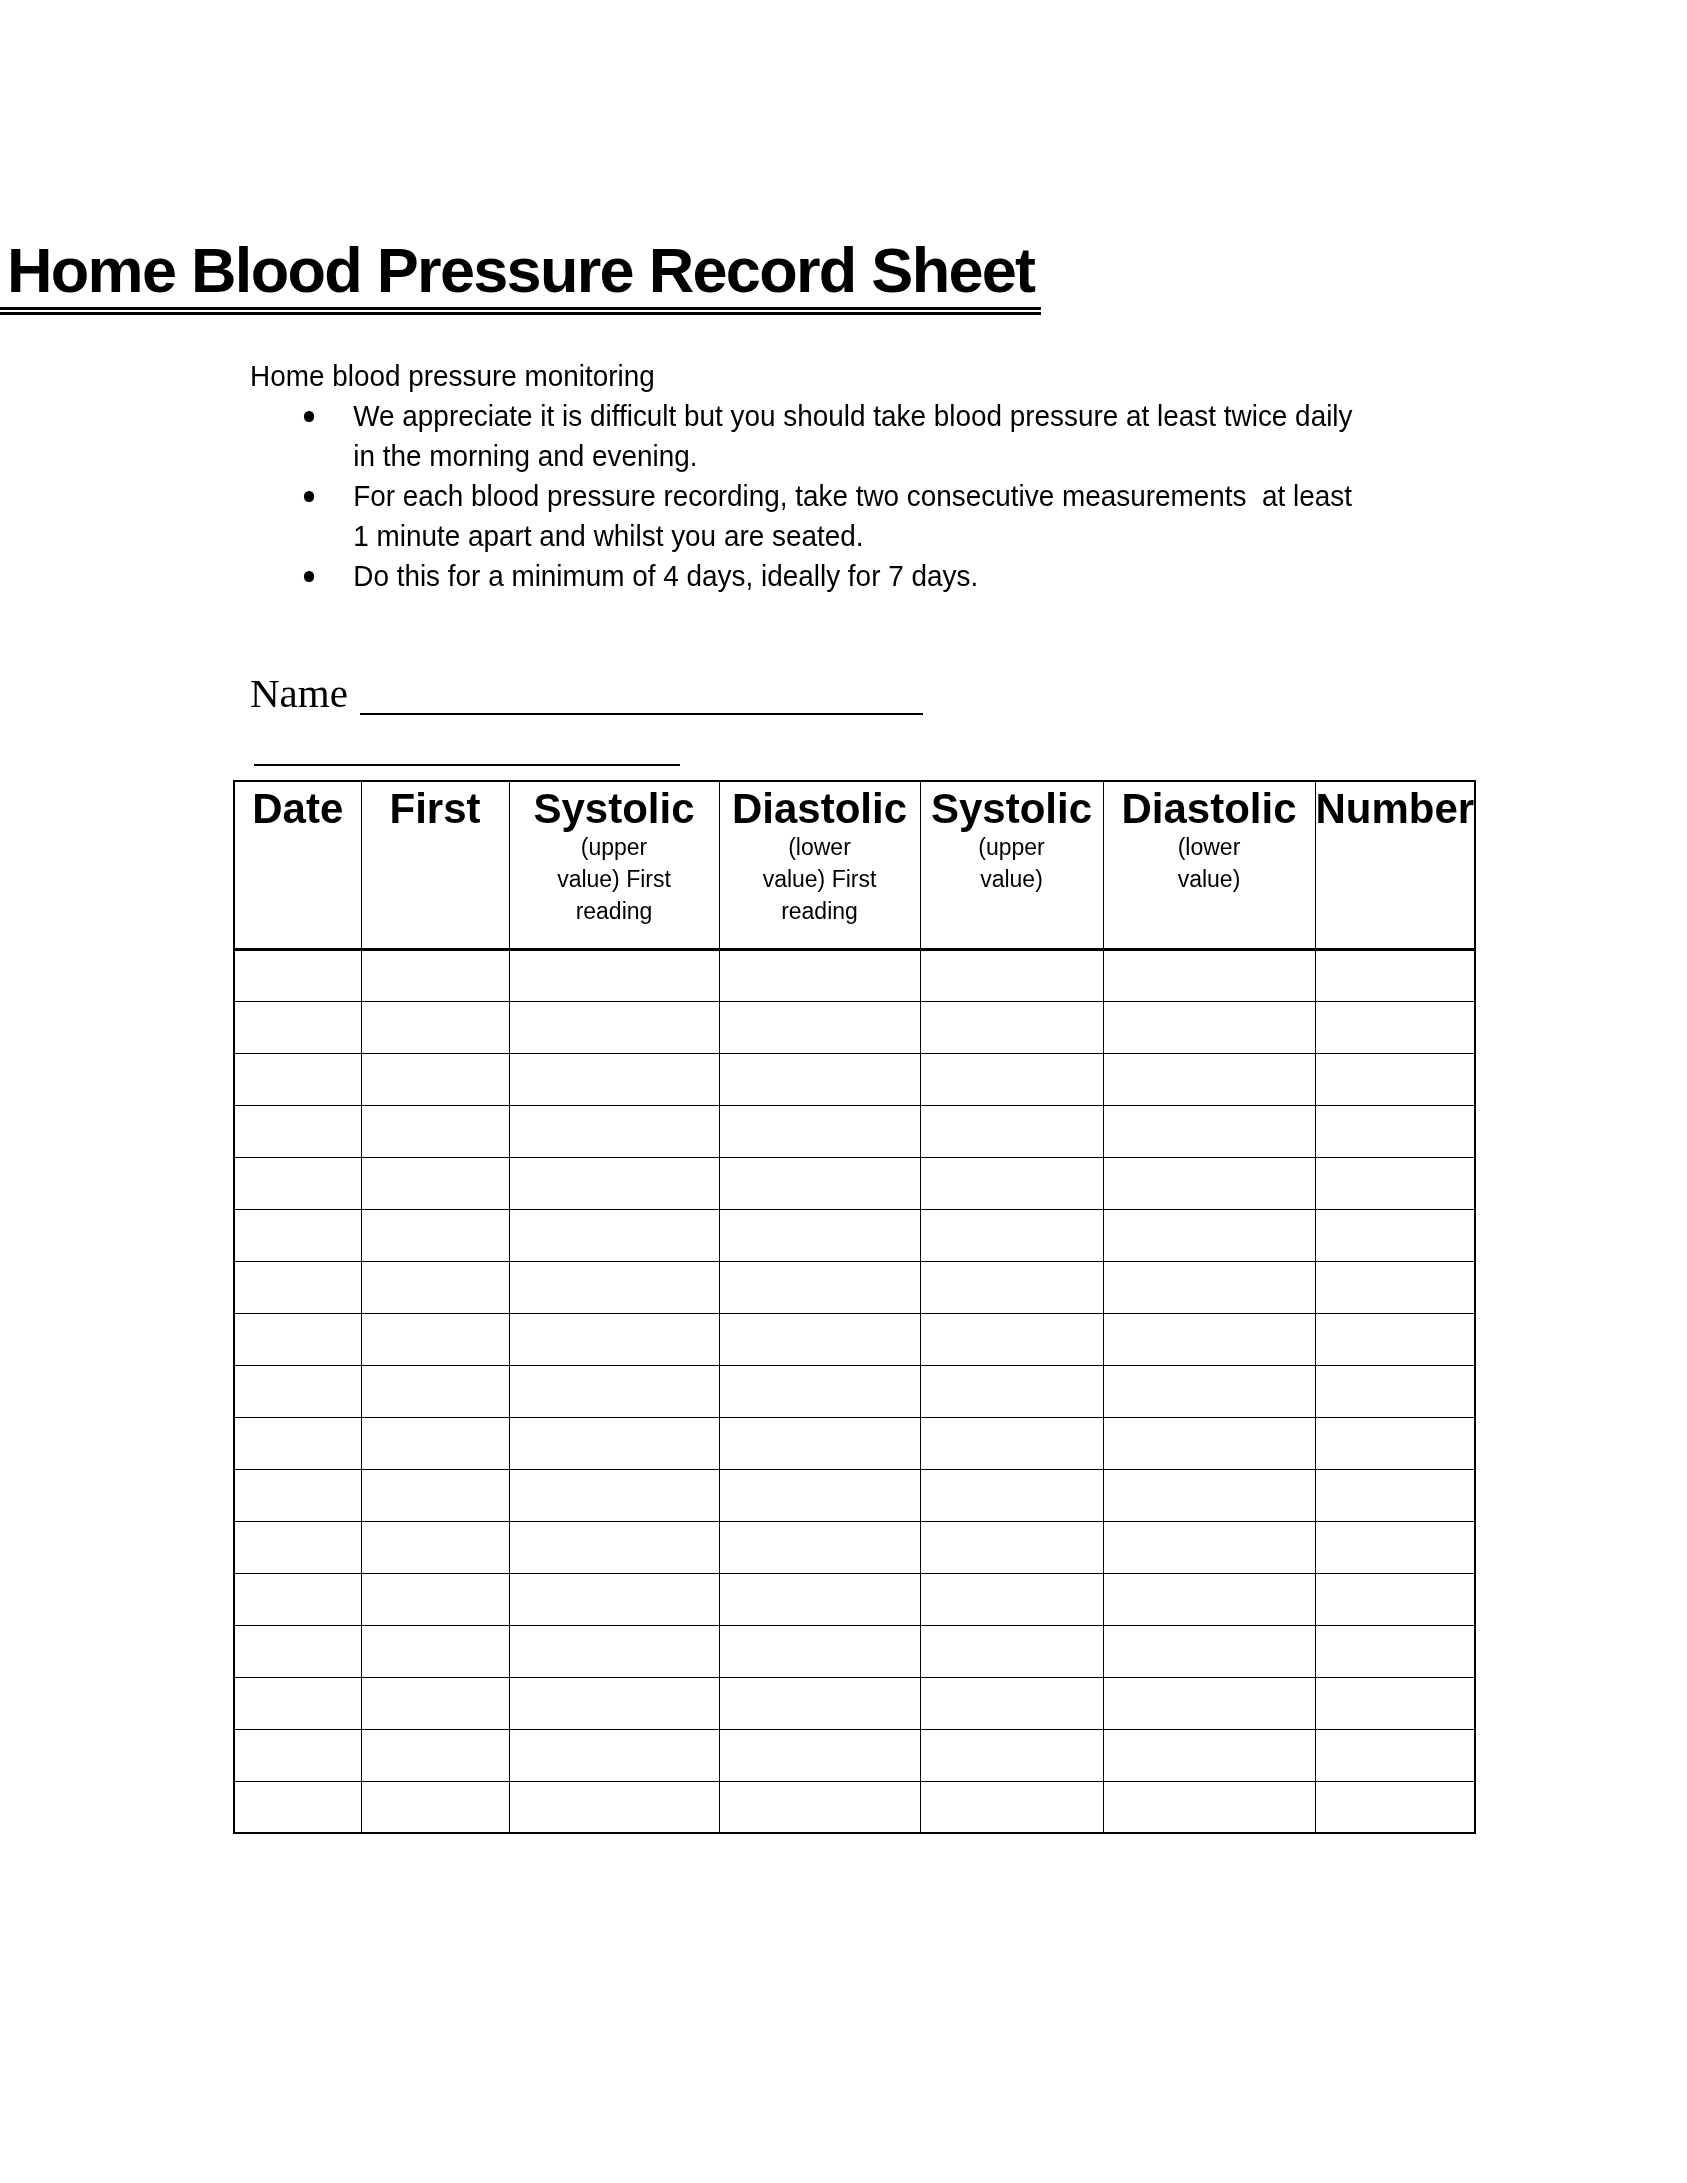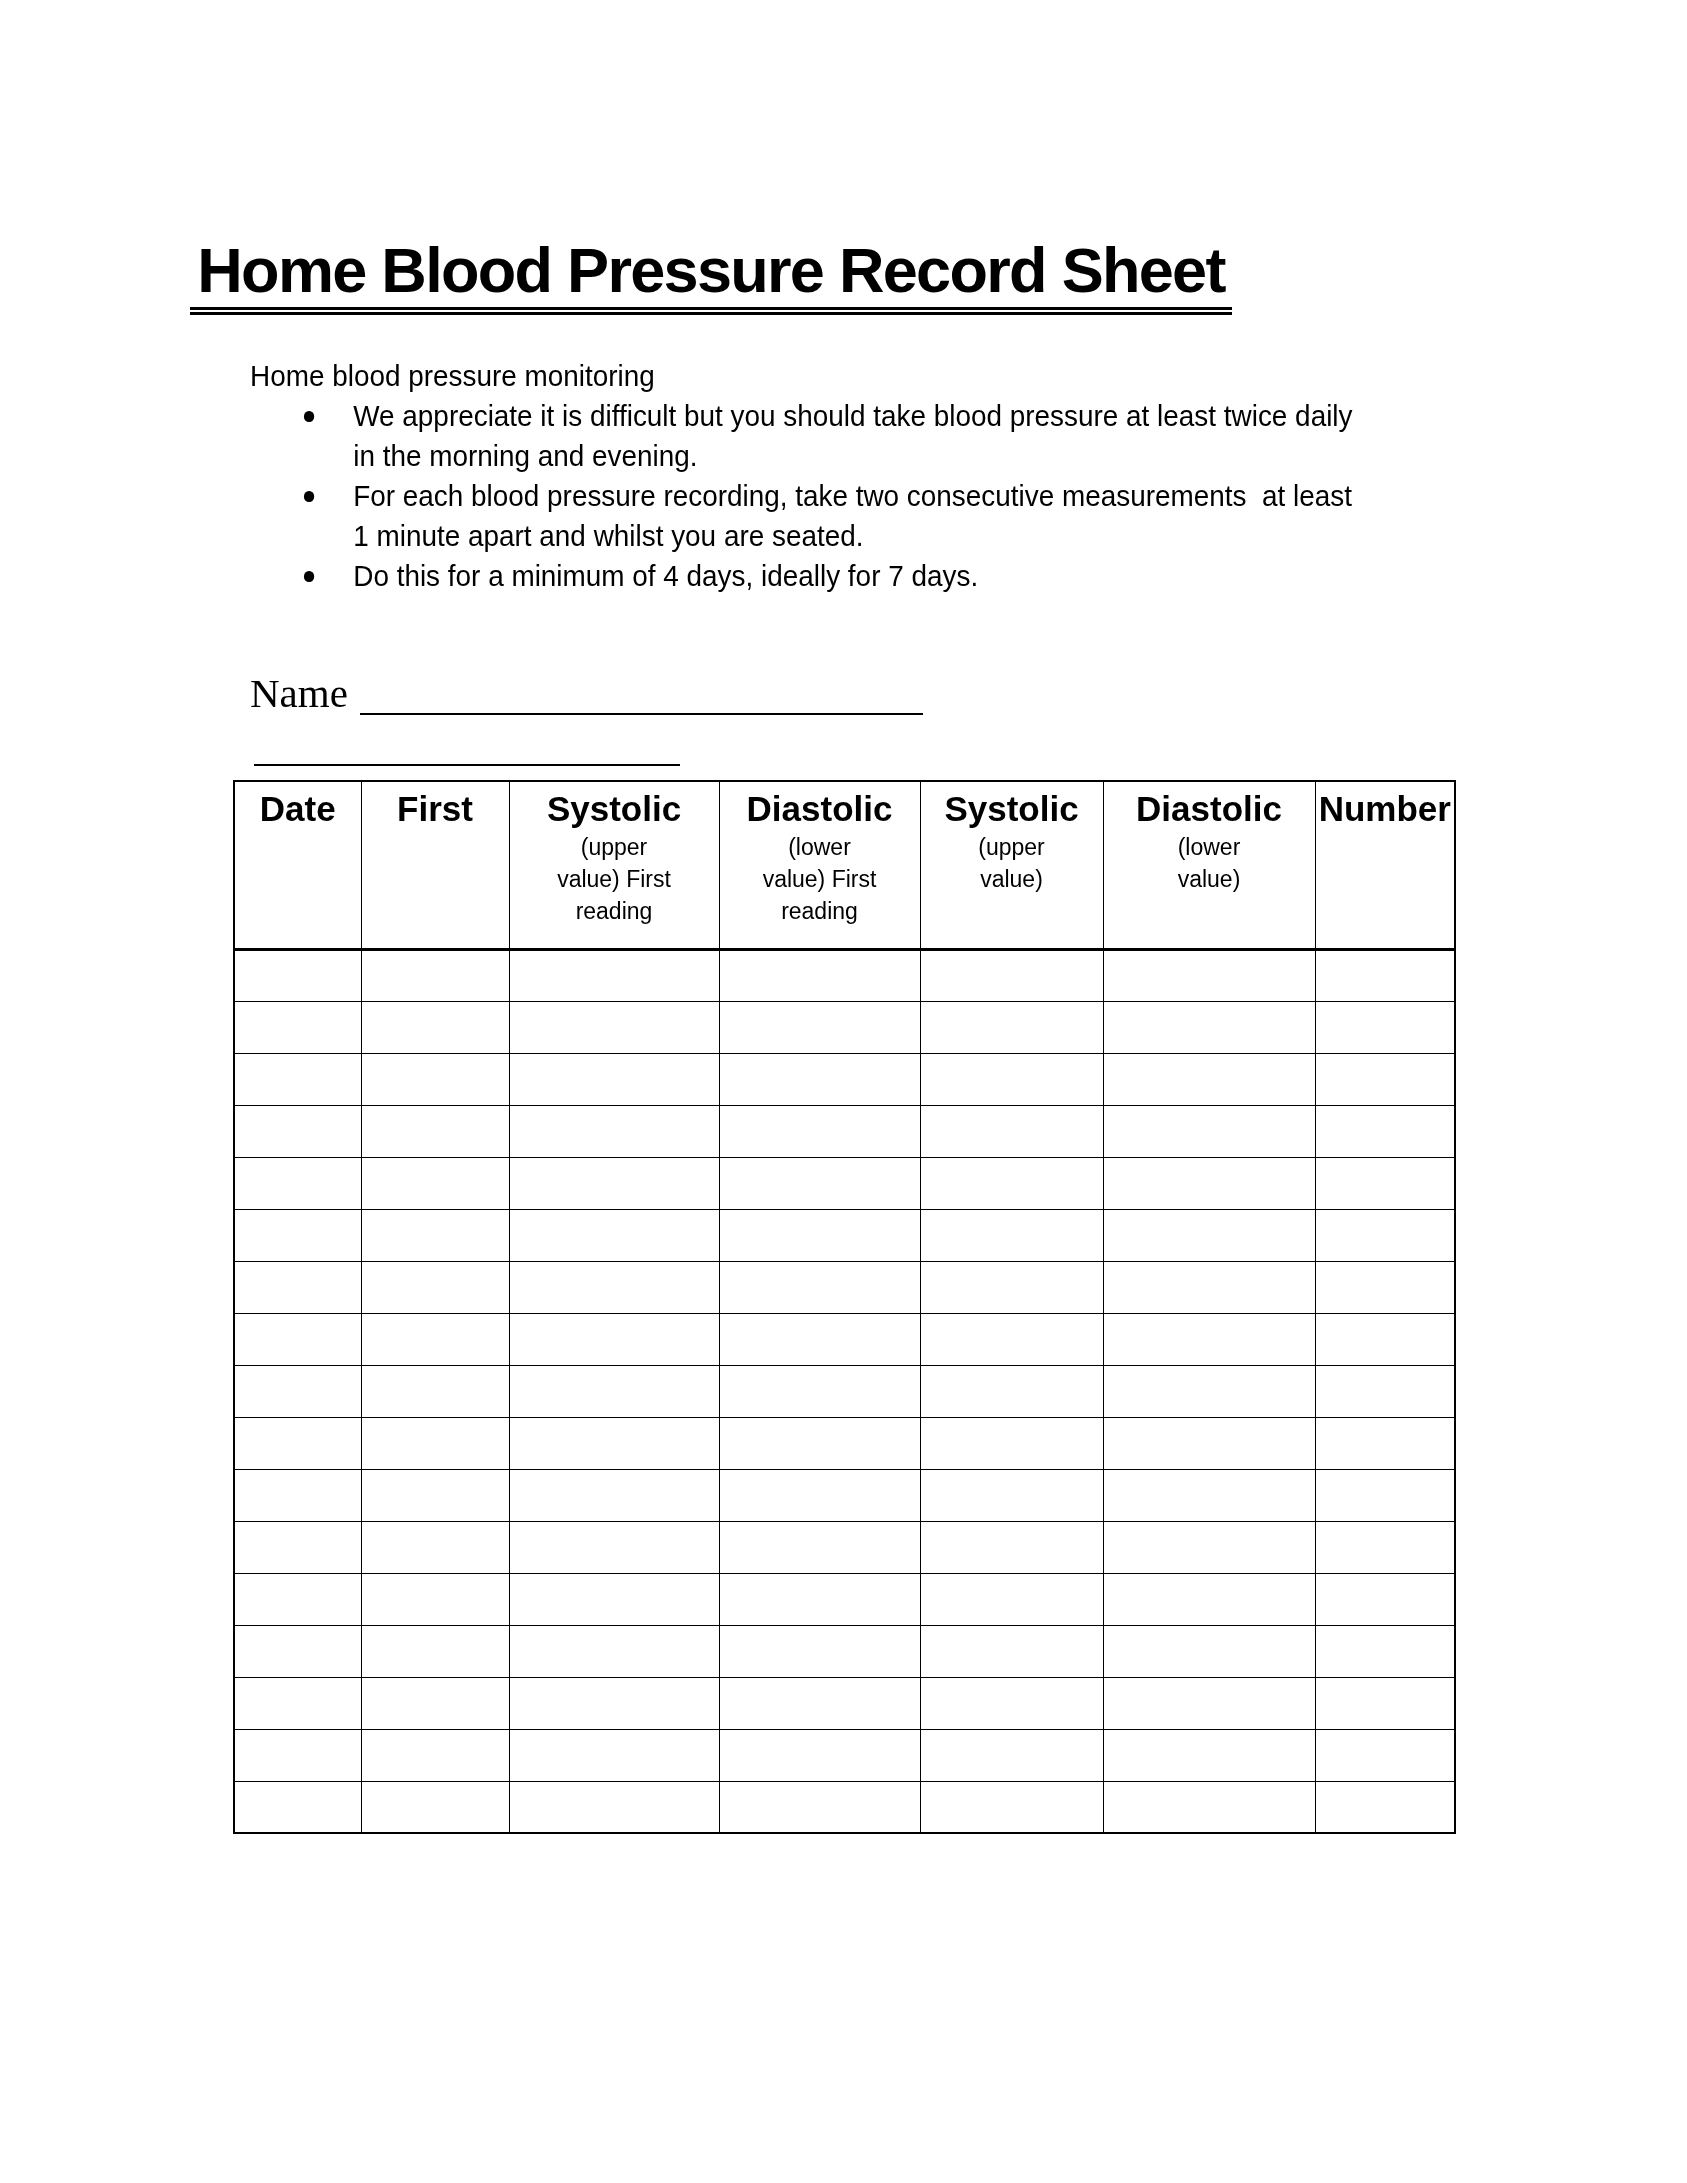--- a/index.html
+++ b/index.html
@@ -5,21 +5,21 @@
   html,body{margin:0;padding:0;}
   body{
     width:1687px;height:2184px;
     background:#ffffff;color:#000000;
     position:relative;overflow:hidden;
     font-family:"Liberation Sans",sans-serif;
     -webkit-font-smoothing:antialiased;
   }
 
   
-  .title-wrap{position:absolute;top:194px;left:0;width:1422px;text-align:center;}
+  .title-wrap{position:absolute;top:194px;left:0;width:1422px;}
   .title{
     display:inline-block;
     font-weight:bold;font-size:63px;line-height:1.08;letter-spacing:-1.7px;
     border-bottom:8.7px double #000;
     padding:0 7px 2.6px 7px;
   }
 
   
   .instructions{
     position:absolute;left:250px;top:356px;width:1616px;
@@ -57,21 +57,21 @@
     border-collapse:collapse;table-layout:fixed;
     border:2.6px solid #000;
   }
   .bp-table th,.bp-table td{border:1.7px solid #000;padding:0;}
   .bp-table thead tr{height:168px;}
   .bp-table thead th{
     vertical-align:top;text-align:center;
     padding-top:5.2px;font-weight:normal;
     border-bottom:3.5px solid #000;
   }
-  .hdr-bold{display:block;font-weight:bold;font-size:35px;line-height:44px;}
+  .hdr-bold{display:block;font-weight:bold;font-size:42px;line-height:44px;}
   .hdr-sub{display:block;font-size:23px;line-height:32px;white-space:pre-line;}
   .bp-table tbody tr{height:52px;}
 </style>
 </head>
 <body>
 
 <div class="title-wrap">
   <h1 class="title">Home Blood Pressure Record Sheet</h1>
 </div>
 

